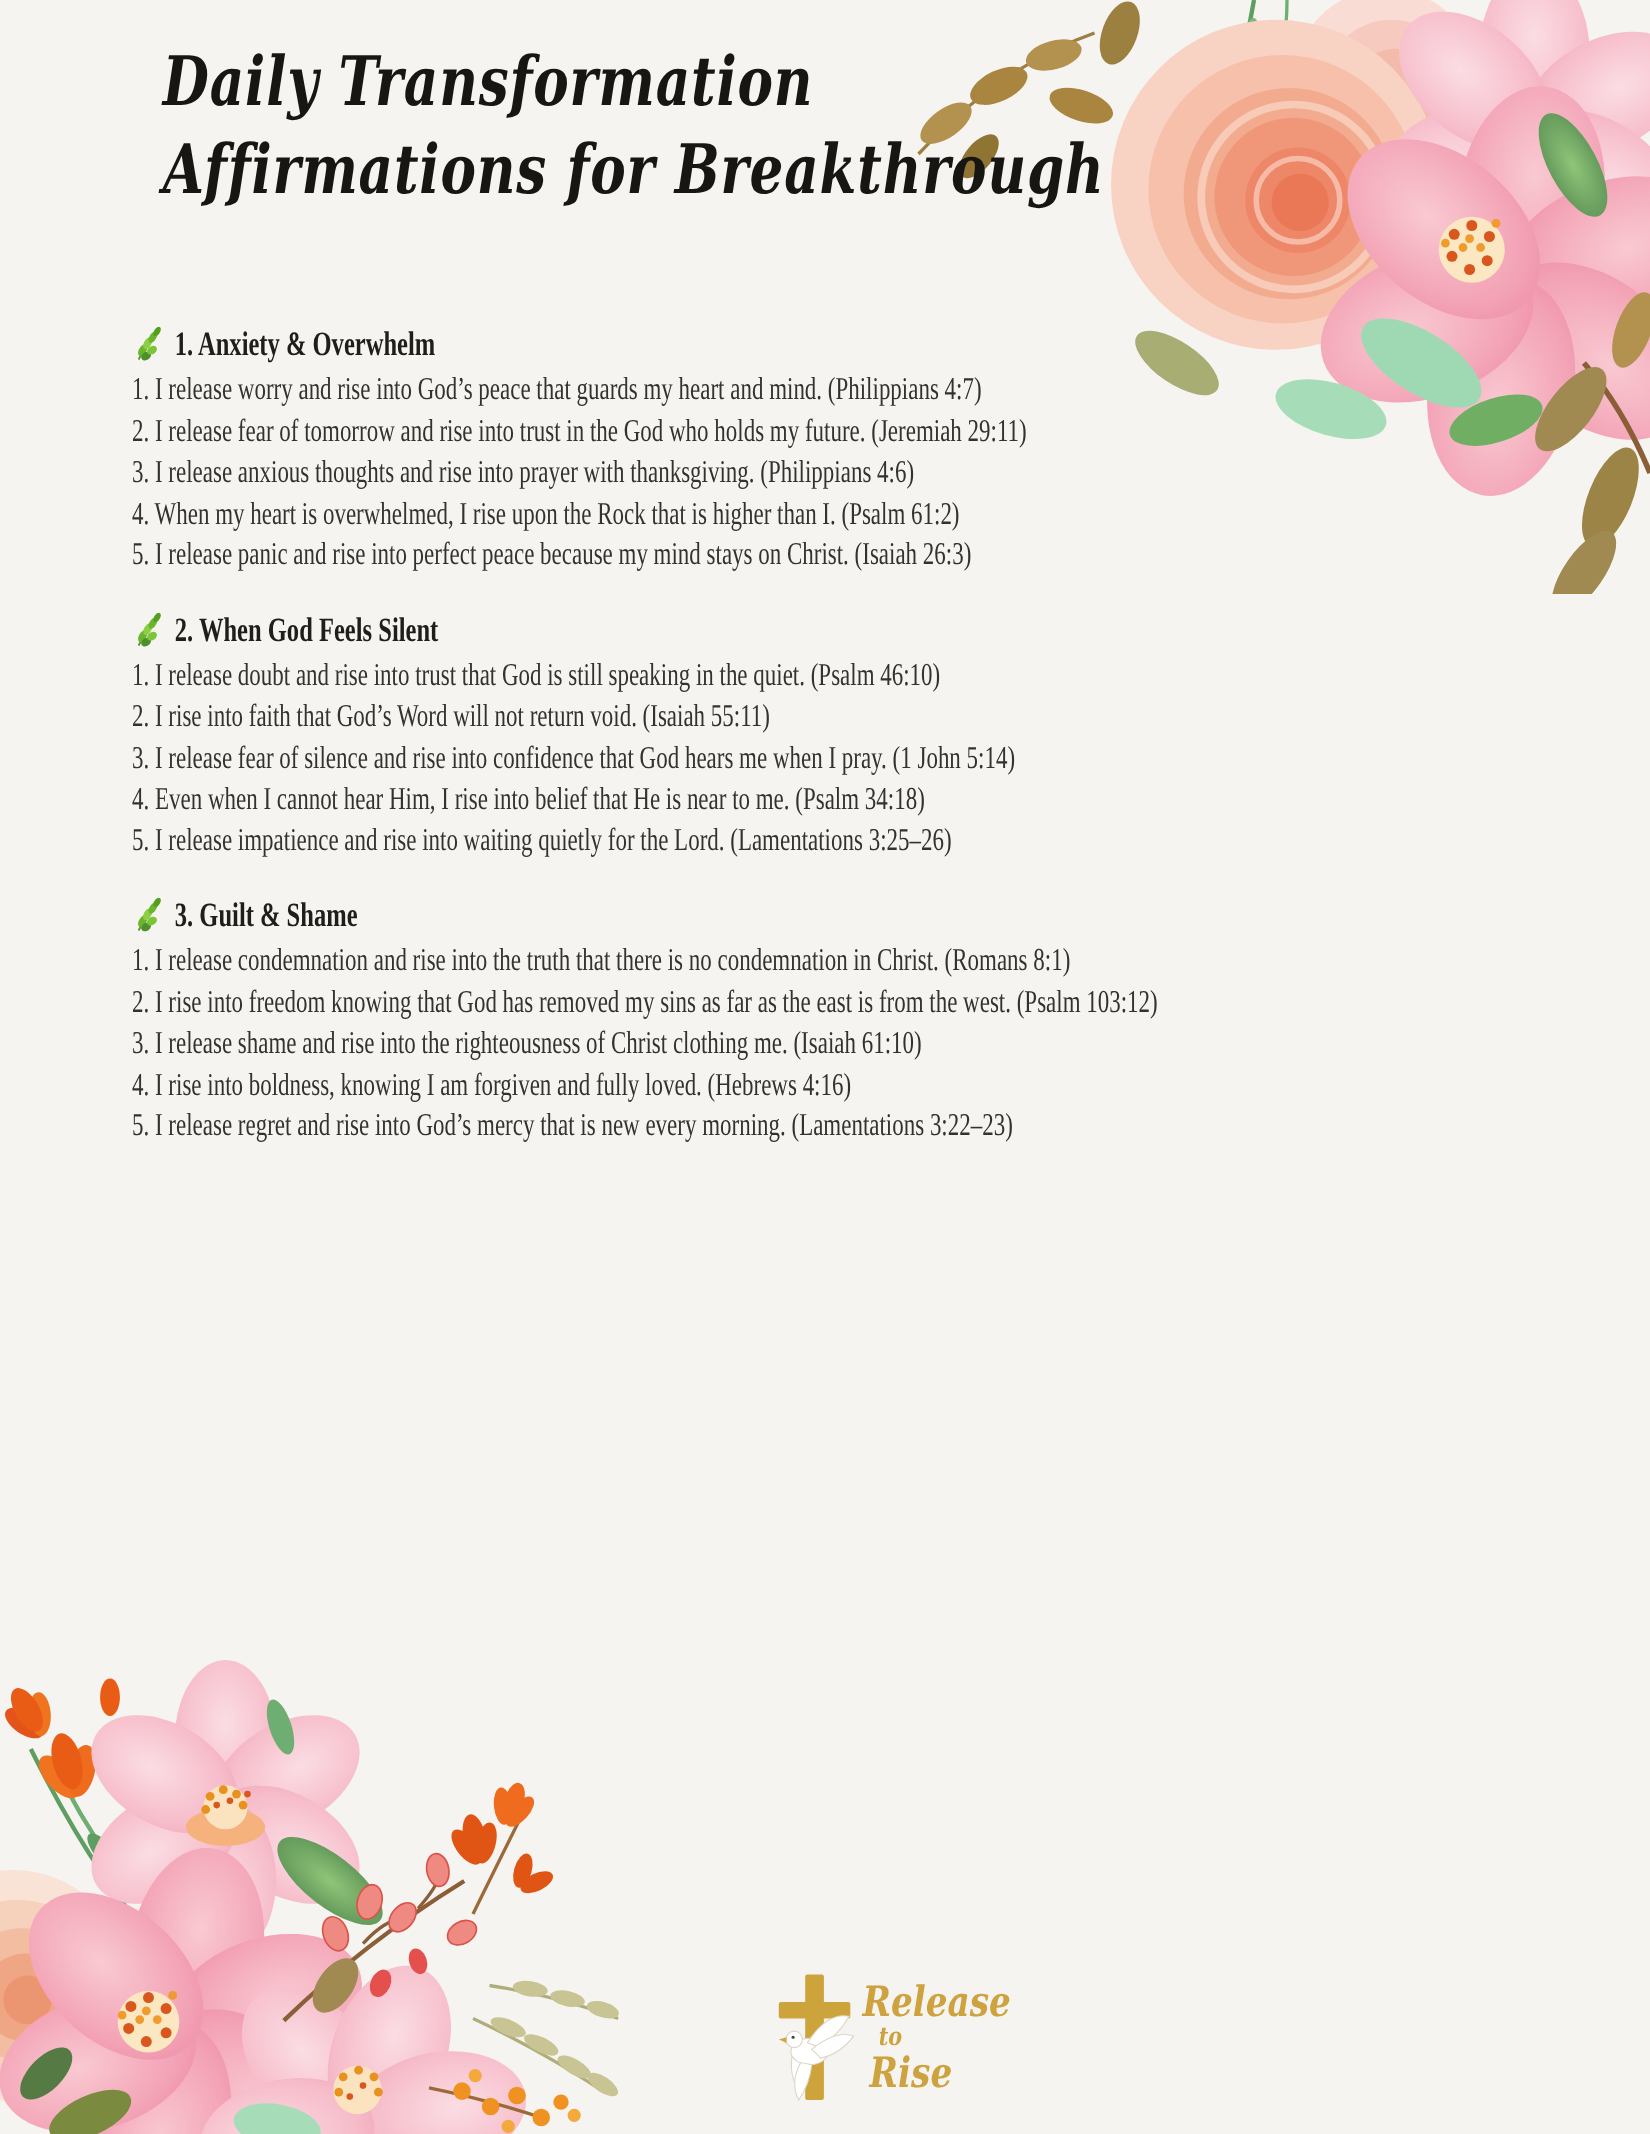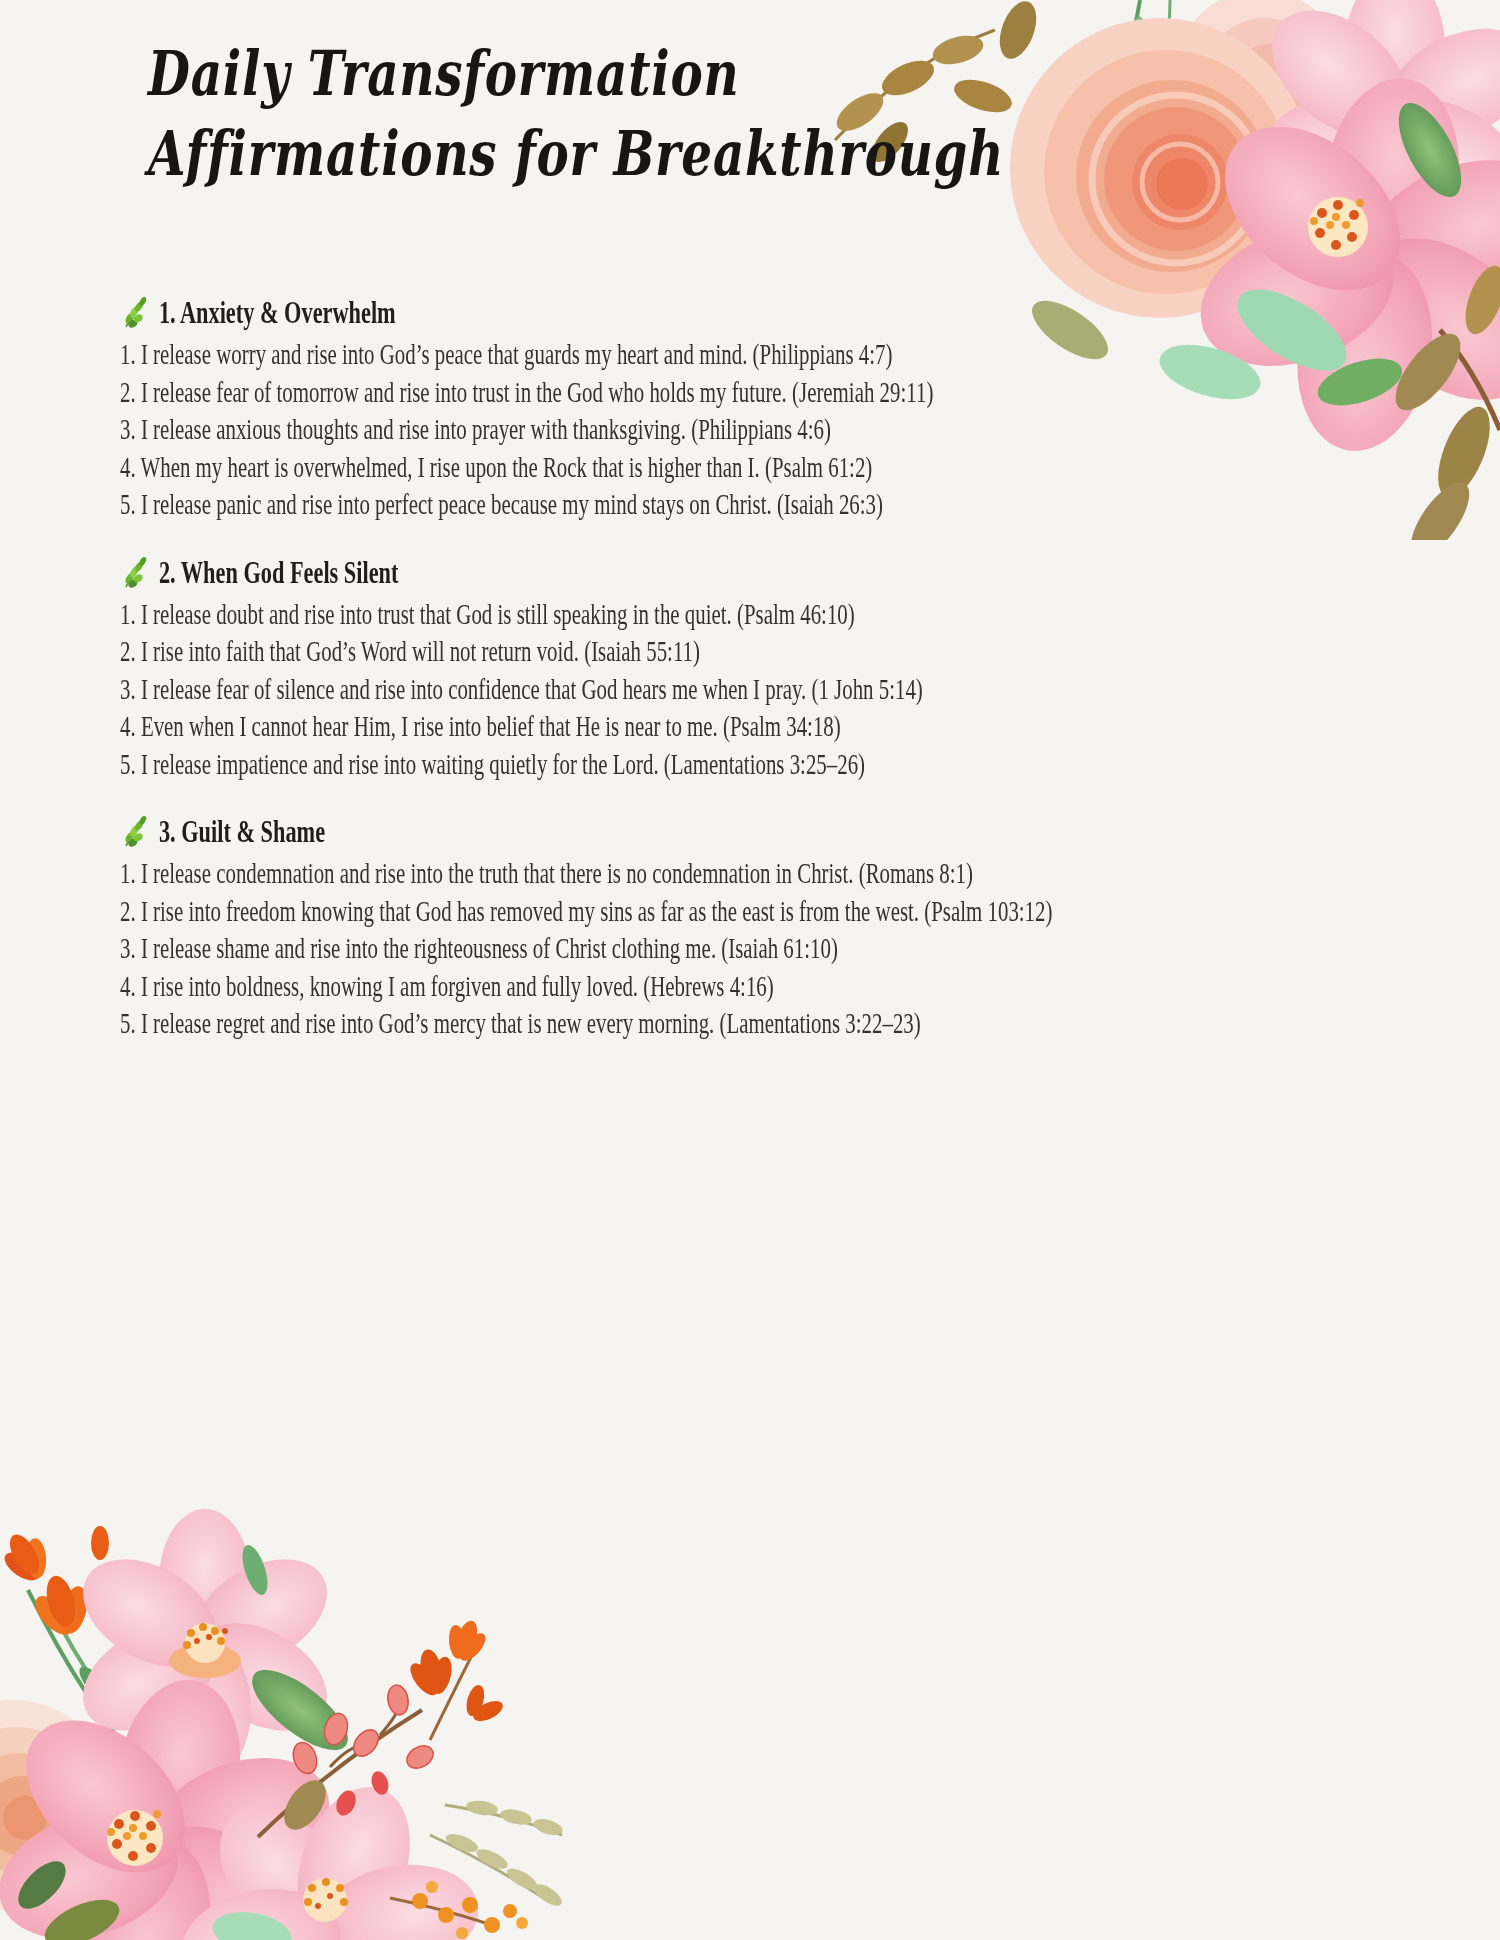--- a/index.html
+++ b/index.html
@@ -384,14 +384,36 @@
       </h2>
       <p>1. I release condemnation and rise into the truth that there is no condemnation in Christ. (Romans 8:1)</p>
       <p>2. I rise into freedom knowing that God has removed my sins as far as the east is from the west. (Psalm 103:12)</p>
       <p>3. I release shame and rise into the righteousness of Christ clothing me. (Isaiah 61:10)</p>
       <p>4. I rise into boldness, knowing I am forgiven and fully loved. (Hebrews 4:16)</p>
       <p>5. I release regret and rise into God’s mercy that is new every morning. (Lamentations 3:22–23)</p>
     </section>
 
   </main>
 
+  <div class="logo">
+    <svg width="74" height="120" viewBox="0 0 74 120">
+      <rect x="28" y="2" width="17" height="114" rx="2" fill="#cda33c"></rect>
+      <rect x="4" y="27" width="65" height="15" rx="2" fill="#cda33c"></rect>
+
+      <g fill="#ffffff" stroke="#ddd6c6" stroke-width="1">
+        <path d="M24 62 Q14 58 8 62 Q12 66 18 67 Q12 88 20 104 Q30 98 30 82 Z"></path>
+        <ellipse cx="32" cy="72" rx="17" ry="12"></ellipse>
+        <circle cx="18" cy="61" r="7.5"></circle>
+        <path d="M11 59 L4 61 L11 64 Z" fill="#d9a43c" stroke="none"></path>
+        <path d="M30 64 Q48 36 68 40 Q58 58 40 68 Z"></path>
+        <path d="M34 70 Q56 52 72 58 Q60 74 42 78 Z"></path>
+        <path d="M24 82 Q14 100 22 116 Q32 102 34 84 Z"></path>
+      </g>
+      <circle cx="17" cy="59" r="1.4" fill="#444444" stroke="none"></circle>
+    </svg>
+    <div class="logo-text">
+      <div class="logo-line1">Release</div>
+      <div class="logo-line2">to</div>
+      <div class="logo-line3">Rise</div>
+    </div>
+  </div>
 
 </div>
 
 </body></html>

